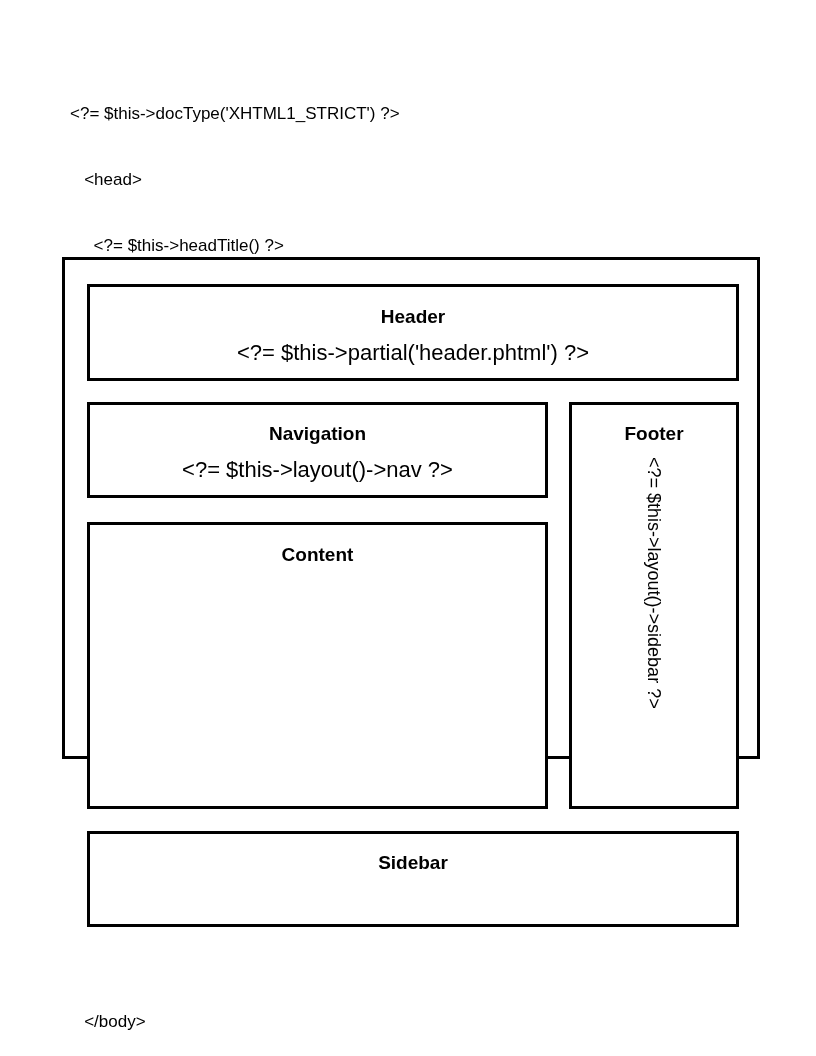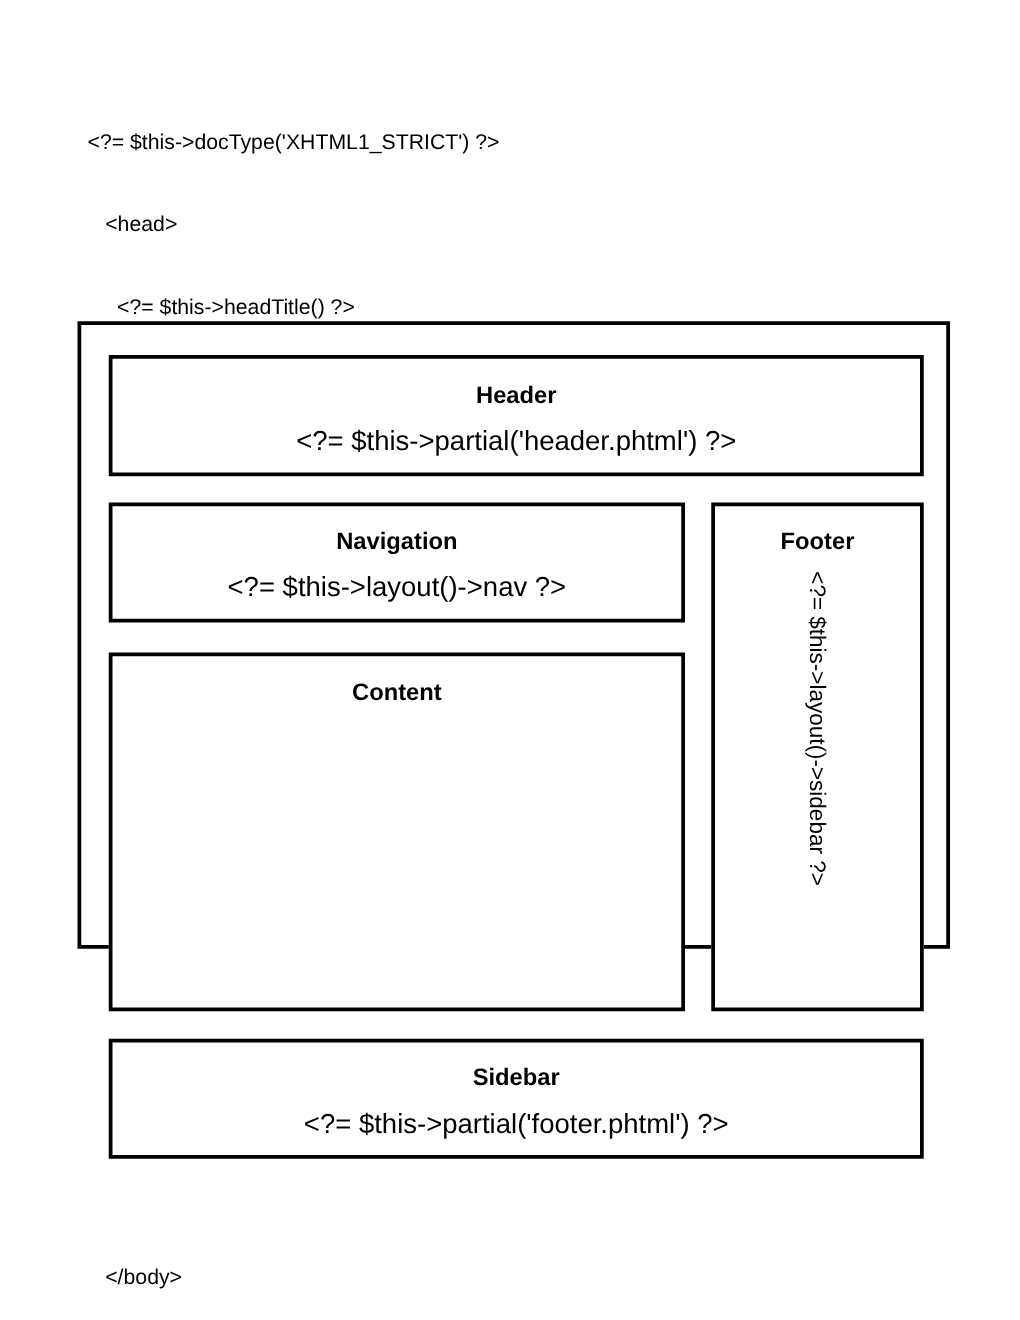--- a/index.html
+++ b/index.html
@@ -165,21 +165,20 @@
 
   <div class="region" id="region-sidebar">
     <span class="region-title">Footer</span>
     <div class="sidebar-rotated-wrap">
       <span class="sidebar-rotated">&lt;?= $this-&gt;layout()-&gt;sidebar ?&gt;</span>
     </div>
   </div>
 
   <div class="region" id="region-footer">
     <span class="region-title">Sidebar</span>
-    <span class="region-code">&lt;?= $this-&gt;partial('footer.phtml') ?&gt;</span>
   </div>
 
 </div>
 
 <div class="code-block" id="code-bottom">
   <span class="code-line">   &lt;/body&gt;</span>
   
 </div>
 
 </body></html>

